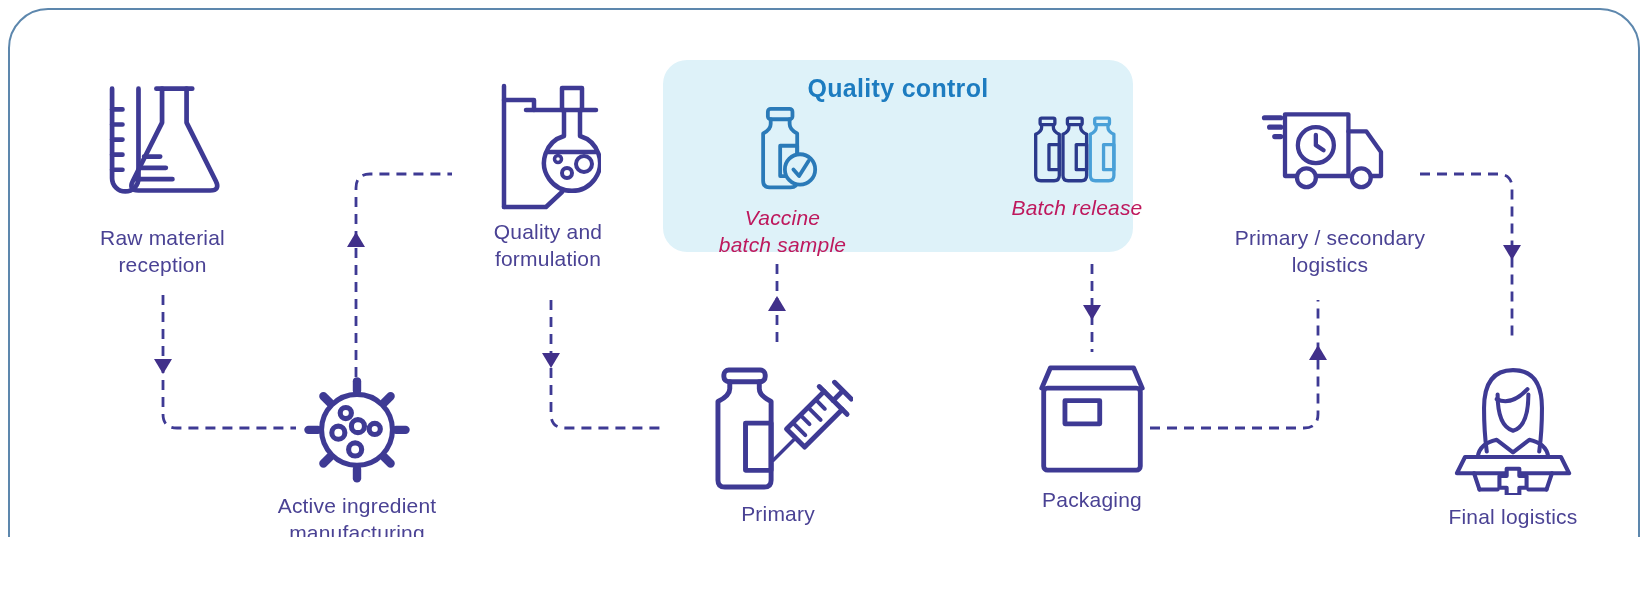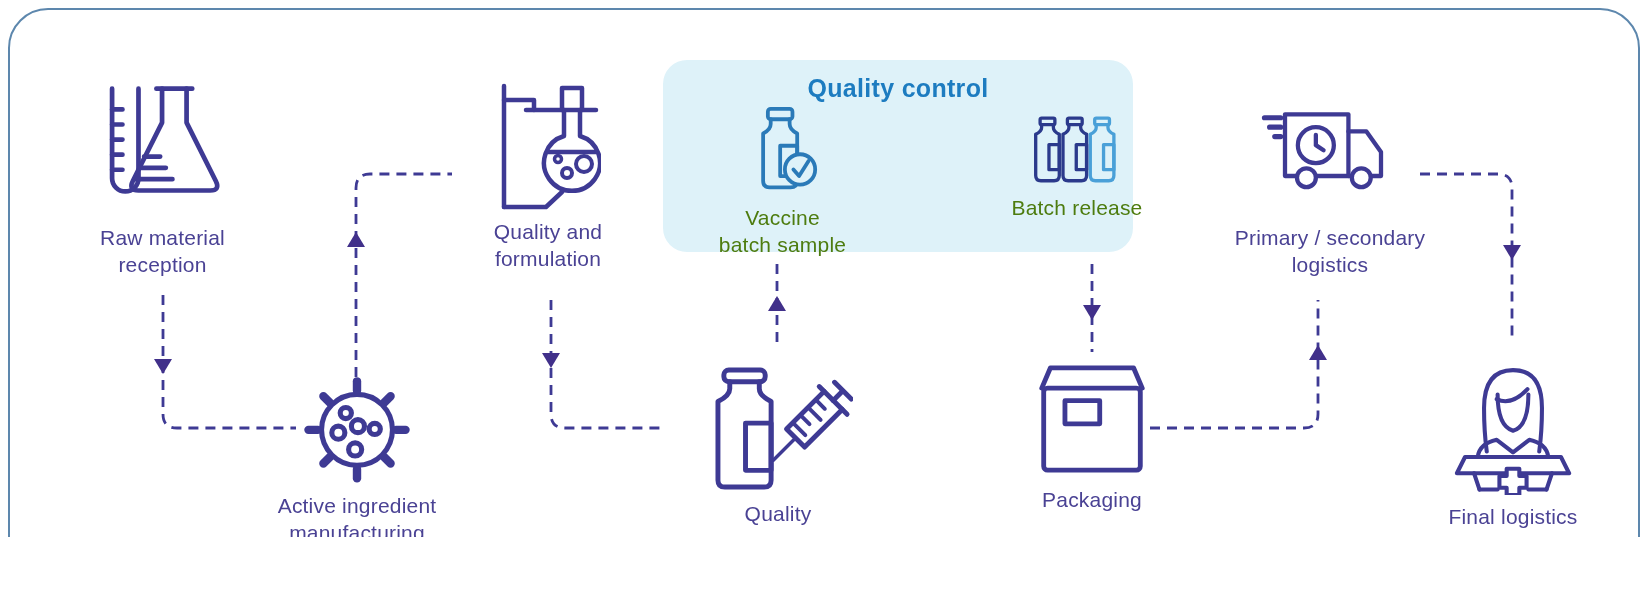--- a/index.html
+++ b/index.html
@@ -9,21 +9,21 @@
          border:2px solid #5d87ad;border-radius:40px;box-sizing:border-box;}
   .connectors{position:absolute;left:0;top:0;width:1652px;height:609px;pointer-events:none;}
   .qc-box{position:absolute;left:663px;top:60px;width:470px;height:192px;
           background:#def2f9;border-radius:24px;}
   .qc-title{position:absolute;left:0;top:14px;width:100%;text-align:center;
             font-size:25px;font-weight:bold;color:#1d7cc0;letter-spacing:.3px;}
   .node{position:absolute;display:flex;flex-direction:column;align-items:center;}
   .node svg{display:block;}
   .label{font-size:21px;line-height:27px;color:#4a4294;text-align:center;
          white-space:pre-line;letter-spacing:.2px;margin-top:6px;}
-  .label.blue{color:#4d7c0f;}
+  .label.blue{color:#be185d;font-style:italic;}
   .mt8{margin-top:8px;} .mt10{margin-top:10px;} .mt12{} .mt24{margin-top:24px;}
 </style>
 </head>
 <body>
 
 <div class="canvas">
   <div class="frame"></div>
 
   <svg class="connectors" viewBox="0 0 1652 609">
     <g fill="none" stroke="#3e3a94" stroke-width="2.8" stroke-dasharray="10 7">
@@ -118,21 +118,21 @@
         <path d="M42 58 H68 V106 H42 Z"></path>
         <g transform="translate(148,18) rotate(45)">
           <path d="M-20 24 H20"></path>
           <path d="M-13 24 V78 H13 V24"></path>
           <path d="M0 24 V10 M-12 10 H12"></path>
           <path d="M-13 36 H0 M-13 47 H5 M-13 58 H0 M-13 69 H5" stroke-width="4"></path>
           <path d="M0 78 V110" stroke-width="3.5"></path>
         </g>
       </g>
     </svg>
-    <div class="label mt8">Quality</div>
+    <div class="label mt8">Primary</div>
   </div>
 
   <div class="node" style="left:700px;top:106px;width:165px;">
     <svg width="76" height="88" viewBox="0 0 80 93">
       <g fill="none" stroke="#2a7ab8" stroke-width="4" stroke-linecap="round" stroke-linejoin="round">
         <rect x="24" y="3" width="26" height="11" rx="3"></rect>
         <path d="M27 14 V19 Q27 25 19 29 V79 Q19 86 26 86 H48 Q55 86 55 79 V29 Q47 25 47 19 V14"></path>
         <path d="M37 42 H55 V74 H37 Z"></path>
         <circle cx="58" cy="67" r="16" fill="#def2f9"></circle>
         <path d="M51 67 L57 74 L67 58"></path>

